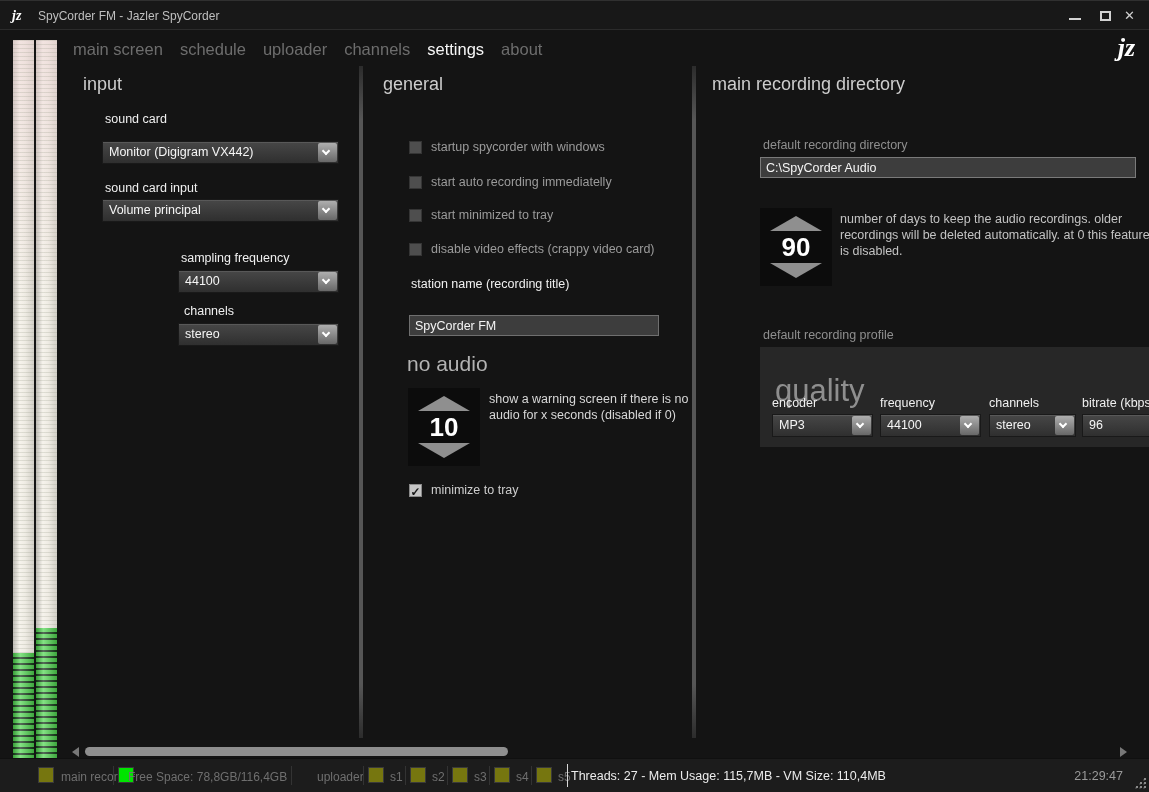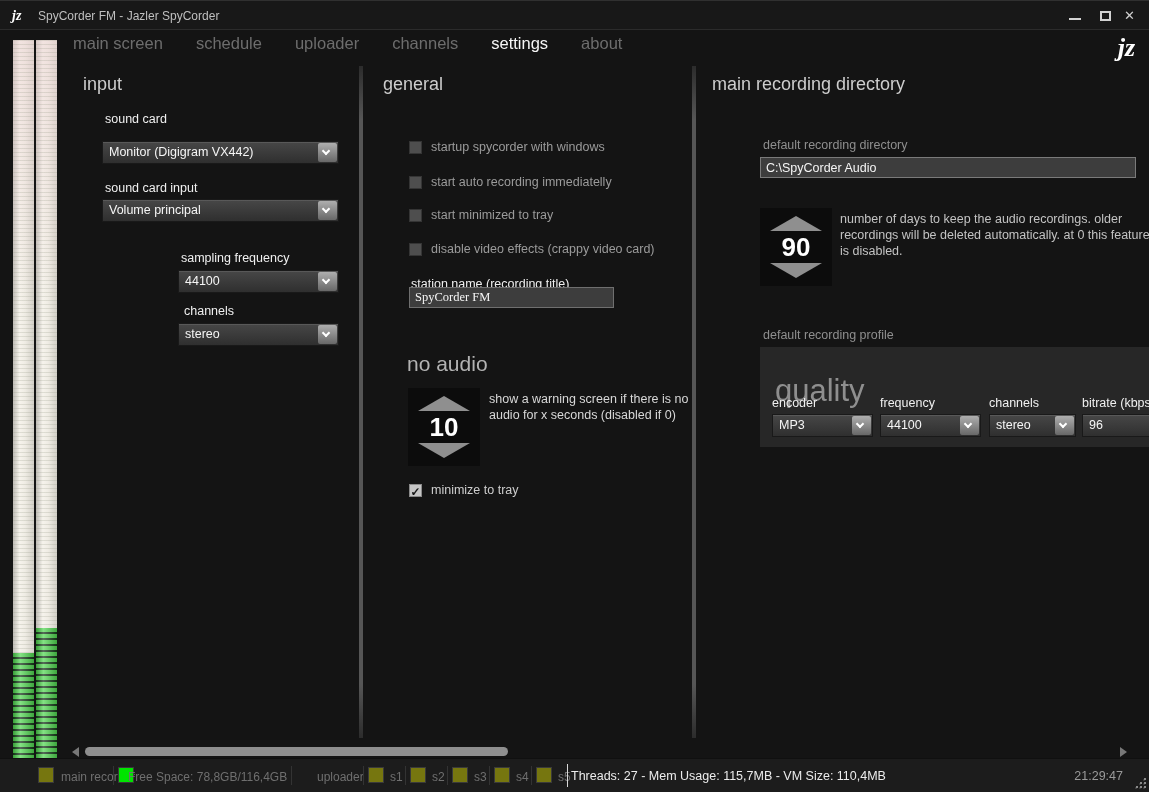--- a/index.html
+++ b/index.html
@@ -15,21 +15,21 @@
     background:#181818; border-bottom:1px solid #2b2b2b; border-top:1px solid #303030; }
   .tb-logo { position:absolute; left:12px; top:7px; font:italic bold 14px "Liberation Serif", serif; color:#fff; }
   .tb-title { position:absolute; left:38px; top:8px; font-size:12px; color:#bfbfbf; }
   .tb-btn { position:absolute; top:0; width:26px; height:30px; cursor:pointer; }
   .tb-btn.min { left:1062px; } .tb-btn.max { left:1092px; } .tb-btn.close { left:1118px; }
   .minbar { position:absolute; left:7px; top:17px; width:12px; height:2px; background:#d2d2d2; }
   .maxbox { position:absolute; left:8px; top:10px; width:11px; height:10px; border:2px solid #d2d2d2; }
   .closex { position:absolute; left:6px; top:7px; font-size:13px; color:#d2d2d2; }
 
   
-  .nav { position:absolute; top:25px; left:73px; height:36px; display:flex; align-items:center; gap:33px; }
+  .nav { position:absolute; top:31px; left:73px; height:36px; display:flex; align-items:center; gap:17px; }
   .nav-item { font-size:16.5px; color:#6d6d6d; cursor:pointer; white-space:nowrap; }
   .nav-item.active { color:#f6f6f6; }
   .nav-logo { position:absolute; right:14px; top:33px; font:italic bold 26px "Liberation Serif", serif; color:#fff; }
 
   
   .meter { position:absolute; left:13px; top:40px; width:45px; height:718px; }
   .mbar { position:absolute; top:0; bottom:0; width:21px; }
   .mbar.l { left:0; } .mbar.r { left:23px; }
   .mpale { position:absolute; top:0; left:0; right:0;
     background-image:
@@ -195,21 +195,21 @@
 <div class="cb" style="left:409px; top:208px;">
   <span class="box"></span>
   <span class="cl">start minimized to tray</span>
 </div>
 <div class="cb" style="left:409px; top:242px;">
   <span class="box"></span>
   <span class="cl">disable video effects (crappy video card)</span>
 </div>
 
 <div class="lbl" style="left:411px; top:277px;">station name (recording title)</div>
-<input class="tinput" style="left: 409px; top: 287px; width: 205px; height: 21px; font-family: Liberation Serif, serif;" value="SpyCorder FM">
+<input class="tinput" style="left: 409px; top: 315px; width: 250px; height: 21px;" value="SpyCorder FM">
 
 <div class="h1" style="left:407px; top:352px; font-size:21px; color:#b3b3b3;">no audio</div>
 <div class="spinner" style="left:408px; top:388px;">
   <i class="sp-up"></i>
   <div class="sp-num">10</div>
   <i class="sp-down"></i>
 </div>
 <div class="desc" style="left:489px; top:391px; width:200px;">show a warning screen if there is no audio for x seconds (disabled if 0)</div>
 
 <div class="cb checked" style="left:409px; top:483px;">

